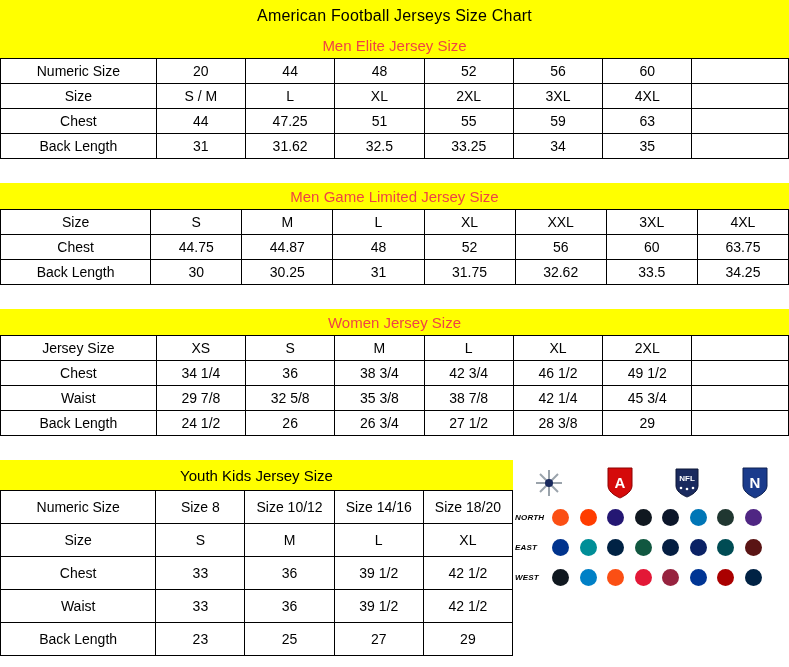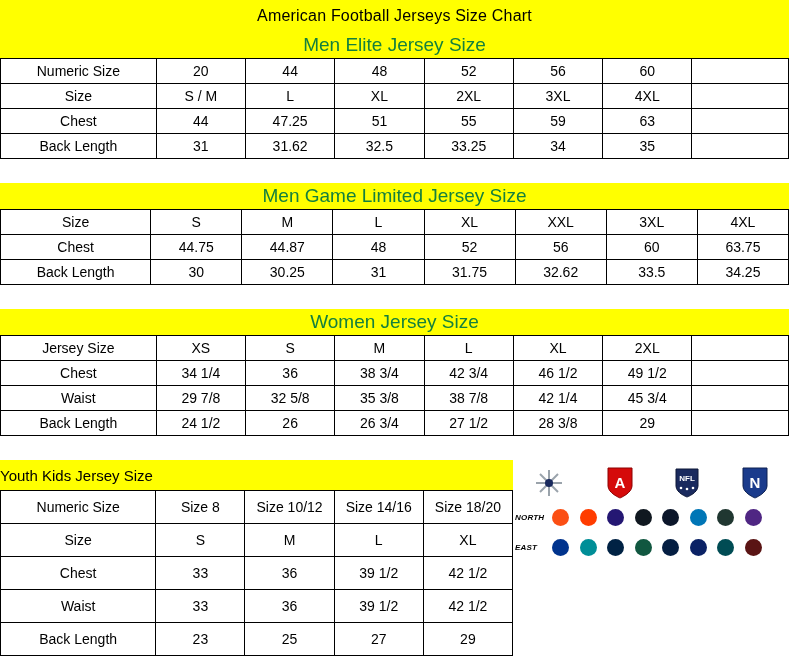--- a/index.html
+++ b/index.html
@@ -41,22 +41,22 @@
   .section-header {
     width: 789px;
     background: #ffff00;
     height: 26px;
     display: flex;
     align-items: center;
     justify-content: center;
     box-sizing: border-box;
   }
   .section-header .sh-text {
-    font-size: 19px;
-    color: #15803d;
+    font-size: 15px;
+    color: #ef4444;
   }
   table.size-table {
     border-collapse: collapse;
     table-layout: fixed;
     width: 789px;
     background: #ffffff;
   }
   table.size-table td {
     border: 1px solid #000000;
     height: 25px;
@@ -94,21 +94,21 @@
   }
   .youth-col {
     width: 513px;
   }
   .youth-header {
     width: 513px;
     background: #ffff00;
     height: 30px;
     display: flex;
     align-items: center;
-    justify-content: flex-start;
+    justify-content: center;
     box-sizing: border-box;
   }
   .youth-header .sh-text { font-size: 15px; }
   table.youth-table {
     border-collapse: collapse;
     table-layout: fixed;
     width: 513px;
   }
   table.youth-table td {
     border: 1px solid #000000;
@@ -472,17 +472,32 @@
             <span class="team-dot" style="background:#002244"></span>
             <span class="team-dot" style="background:#115740"></span>
           </span>
           <span class="team-group">
             <span class="team-dot" style="background:#041e42"></span>
             <span class="team-dot" style="background:#0b2265"></span>
             <span class="team-dot" style="background:#004c54"></span>
             <span class="team-dot" style="background:#5a1414"></span>
           </span>
         </div>
+        <div class="div-row">
+          <span class="div-label">WEST</span>
+          <span class="team-group">
+            <span class="team-dot" style="background:#101820"></span>
+            <span class="team-dot" style="background:#0080c6"></span>
+            <span class="team-dot" style="background:#fb4f14"></span>
+            <span class="team-dot" style="background:#e31837"></span>
+          </span>
+          <span class="team-group">
+            <span class="team-dot" style="background:#97233f"></span>
+            <span class="team-dot" style="background:#003594"></span>
+            <span class="team-dot" style="background:#aa0000"></span>
+            <span class="team-dot" style="background:#002244"></span>
+          </span>
+        </div>
       </div>
     </div>
   </div>
 
 </div>
 
 </body></html>

